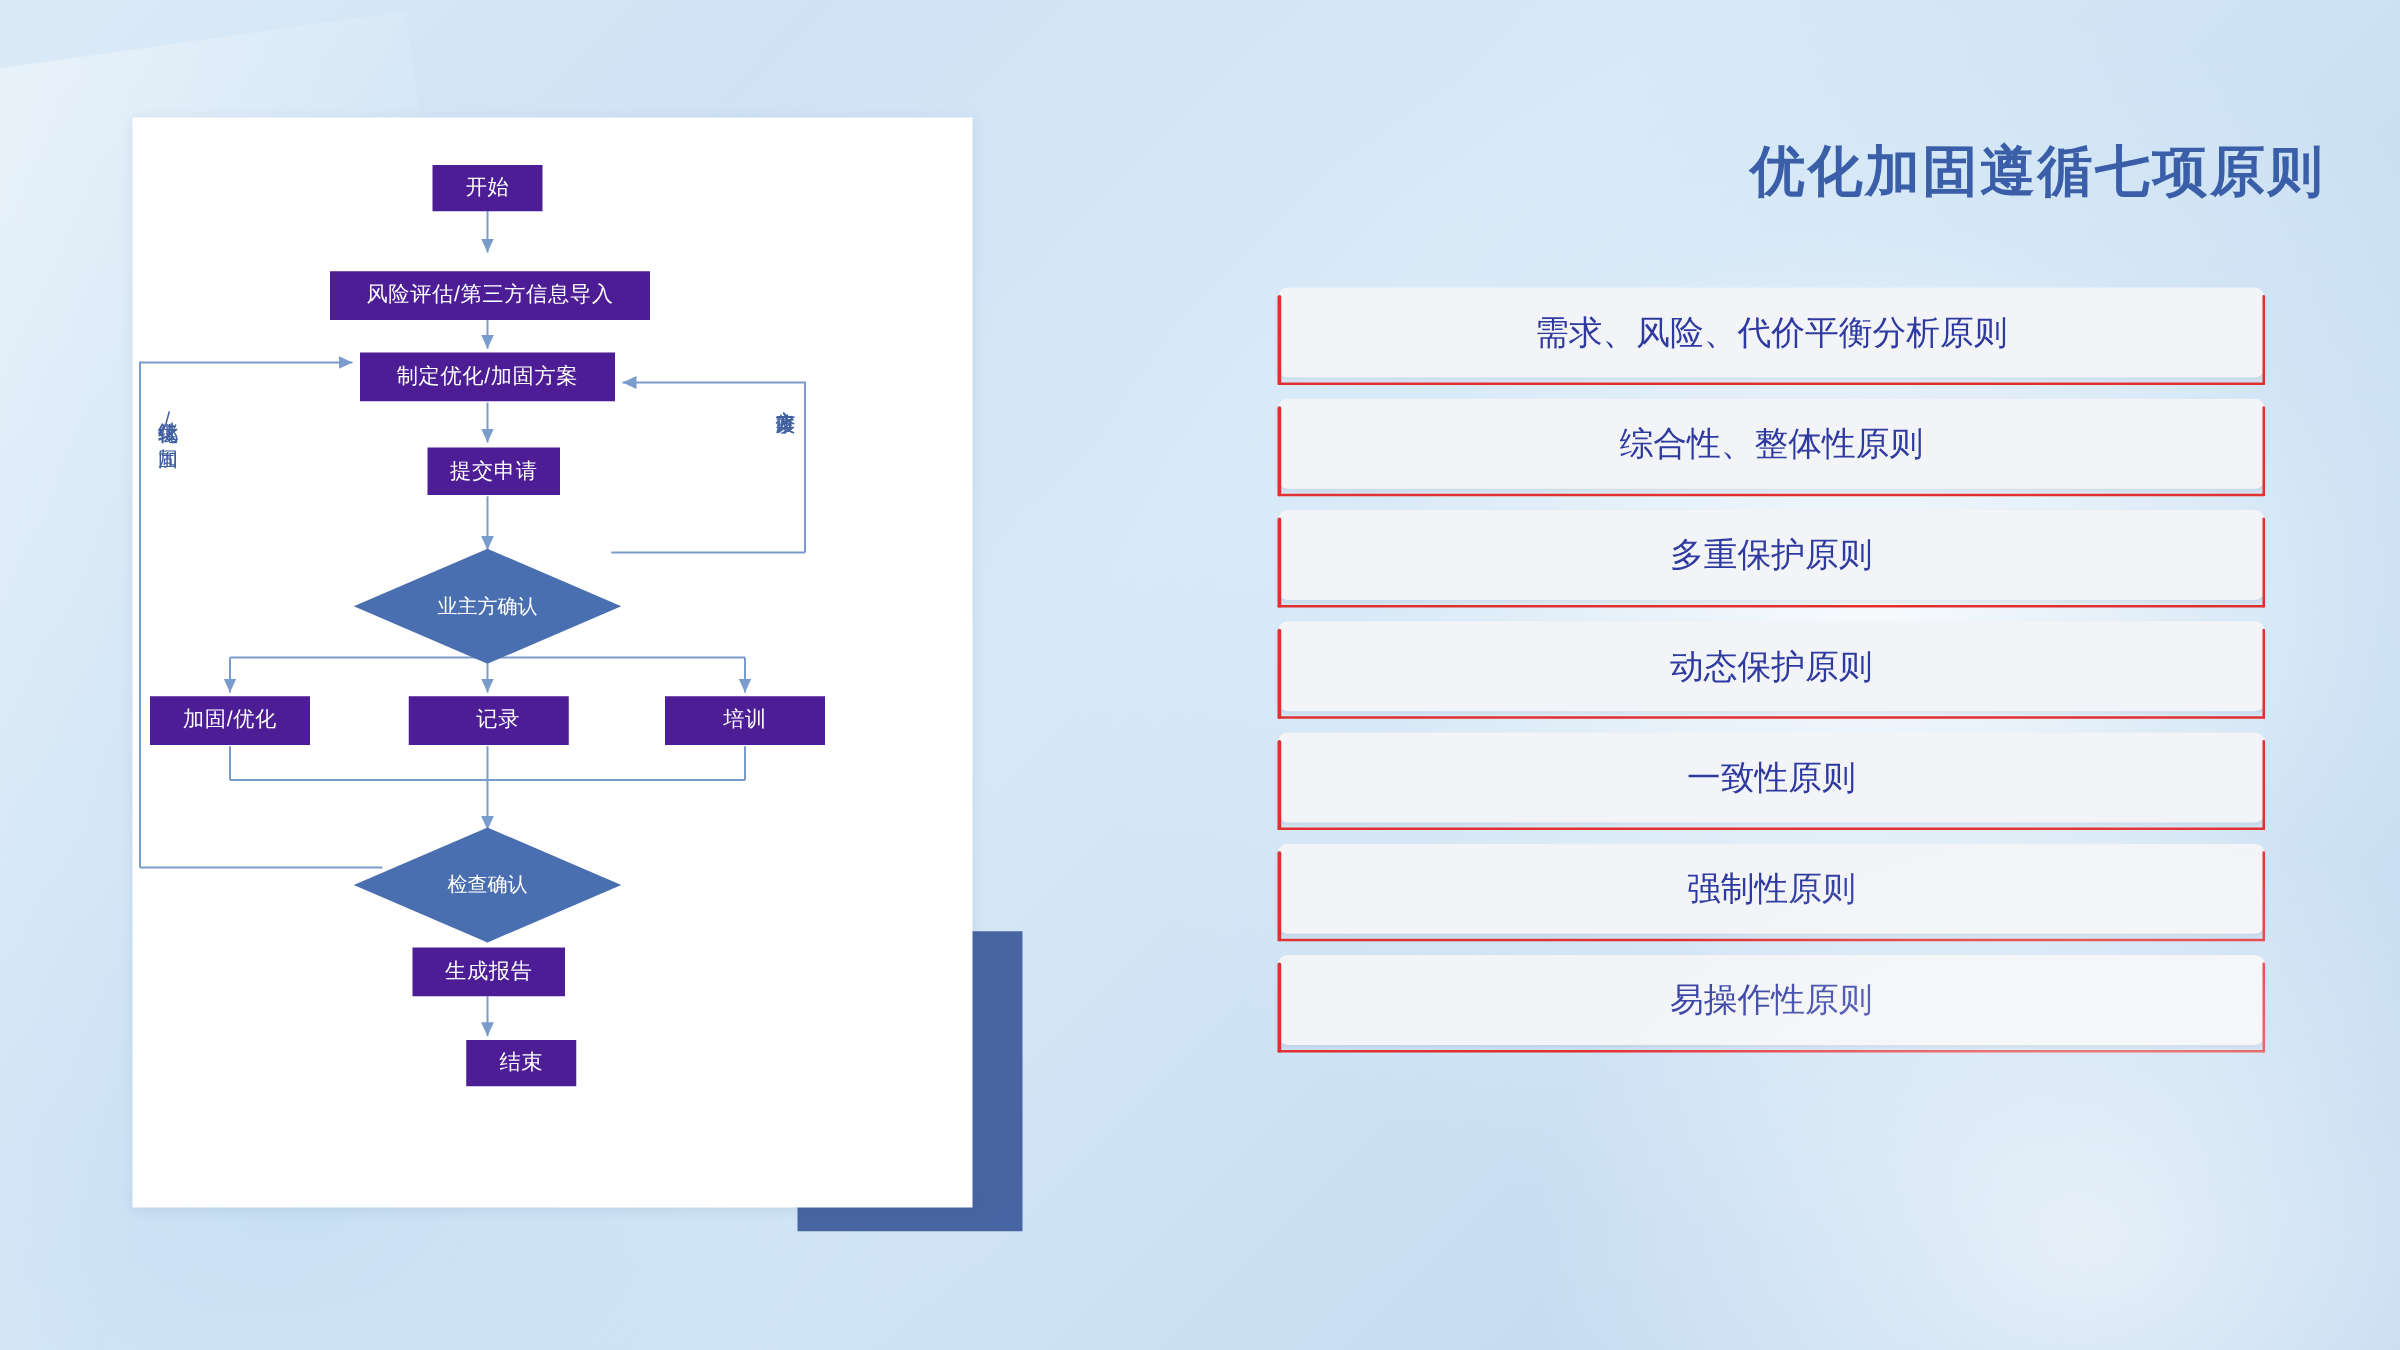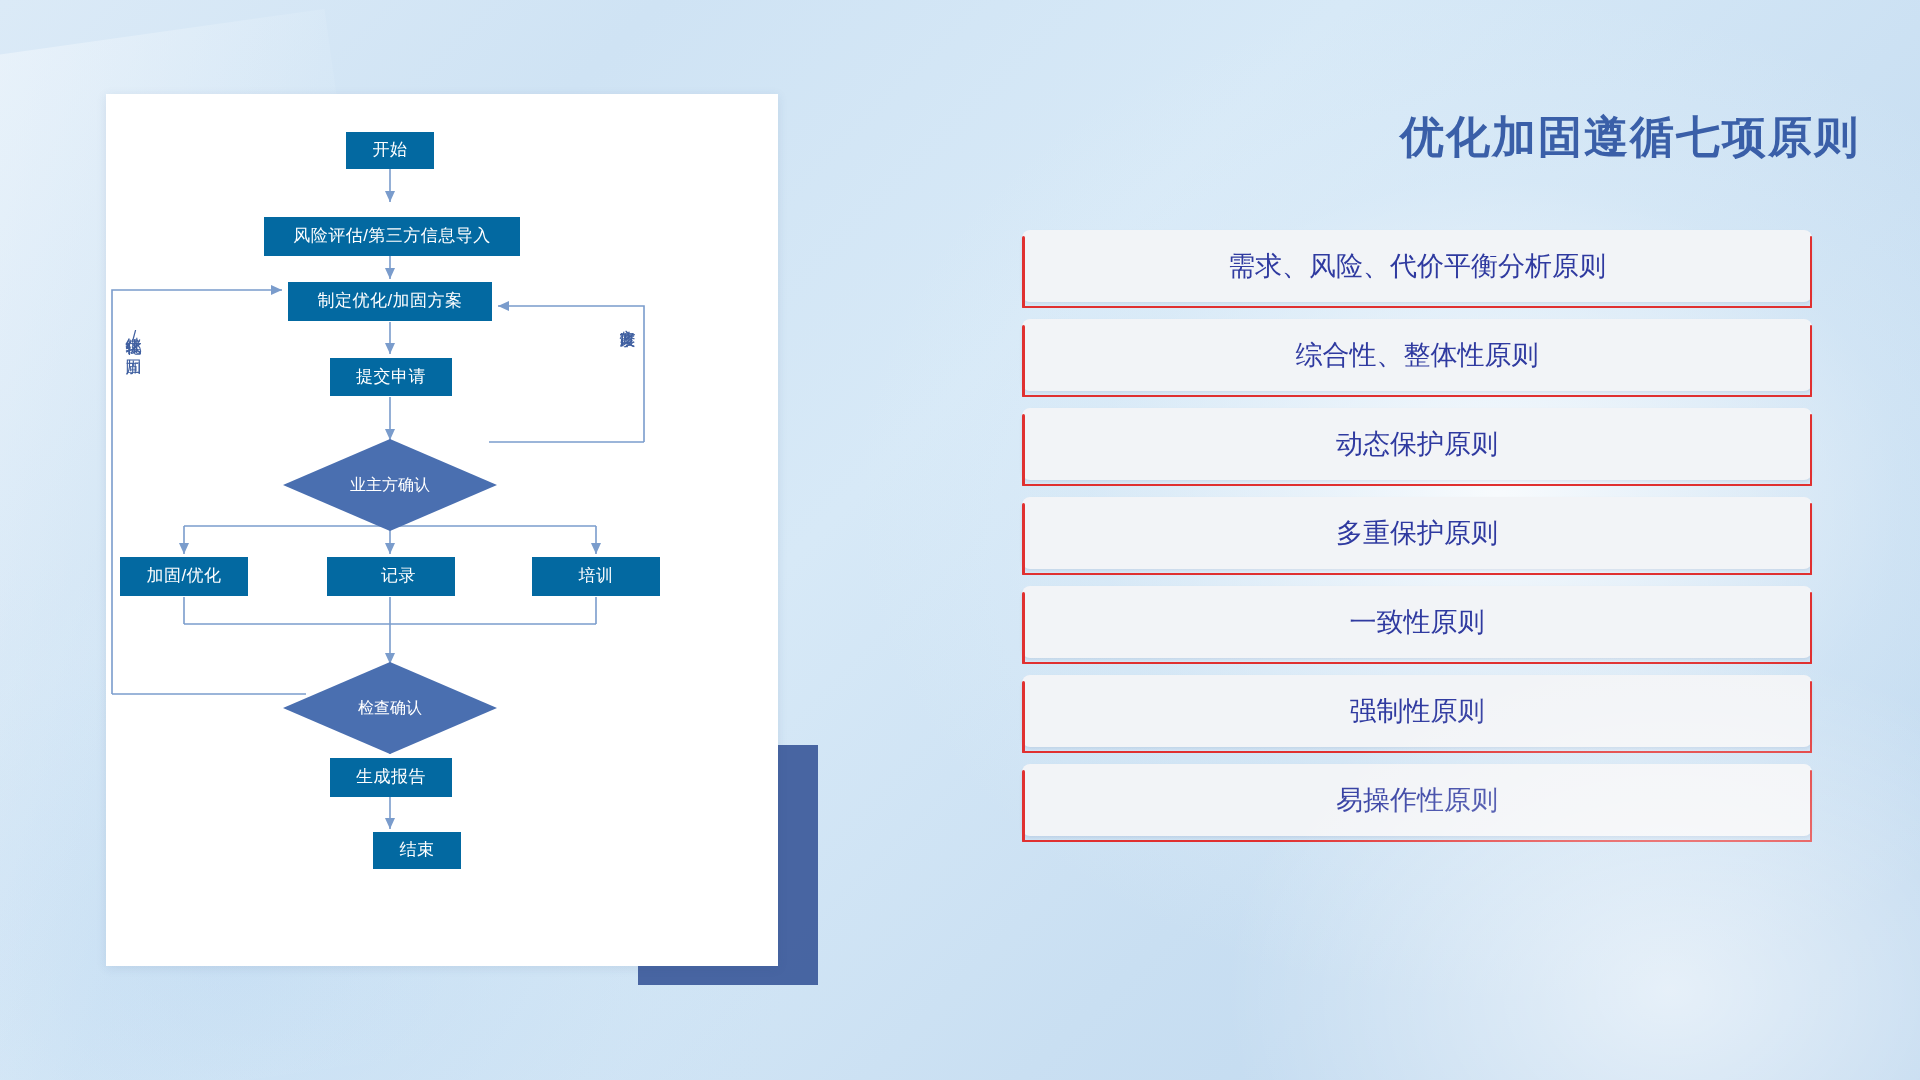--- a/index.html
+++ b/index.html
@@ -63,21 +63,21 @@
   }
   .flow {
     position: absolute;
     left: 0; top: 0;
     width: 672px;
     height: 872px;
   }
   .node {
     position: absolute;
     box-sizing: border-box;
-    background: #0369a1;
+    background: #4c1d95;
     color: #ffffff;
     font-size: 17px;
     line-height: 1.1;
     display: flex;
     align-items: center;
     justify-content: center;
     white-space: nowrap;
     letter-spacing: 0.5px;
     text-align: center;
   }
@@ -217,21 +217,21 @@
     </div>
 
     <div class="node" style="left:158px; top:111px; width:256px; height:39px;margin-top:12px;">
       <span>风险评估/第三方信息导入</span>
     </div>
 
     <div class="node" style="left:182px; top:188px; width:204px; height:39px;">
       <span>制定优化/加固方案</span>
     </div>
 
-    <div class="node" style="left:224px; top:264px; width:122px; height:38px;">
+    <div class="node" style="left:236px; top:264px; width:106px; height:38px;">
       <span>提交申请</span>
     </div>
 
     <svg style="position:absolute; left:177px; top:345px; width:214px; height:92px;" viewBox="0 0 214 92">
       <polygon points="107,0 214,46 107,92 0,46" fill="#4a6fb0"></polygon>
     </svg>
     <div class="diamond-label" style="left:177px; top:345px; width:214px; height:92px;">
       <span>业主方确认</span>
     </div>
 
@@ -280,30 +280,30 @@
       <span>需求、风险、代价平衡分析原则</span>
       <span class="bar-bottom"></span>
     </div>
 
     <div class="principle">
       <span>综合性、整体性原则</span>
       <span class="bar-bottom"></span>
     </div>
 
     <div class="principle">
+      <span>多重保护原则</span>
+      <span class="bar-bottom"></span>
+    </div>
+
+    <div class="principle">
       <span>动态保护原则</span>
       <span class="bar-bottom"></span>
     </div>
 
     <div class="principle">
-      <span>多重保护原则</span>
-      <span class="bar-bottom"></span>
-    </div>
-
-    <div class="principle">
       <span>一致性原则</span>
       <span class="bar-bottom"></span>
     </div>
 
     <div class="principle">
       <span>强制性原则</span>
       <span class="bar-bottom"></span>
     </div>
 
     <div class="principle">

